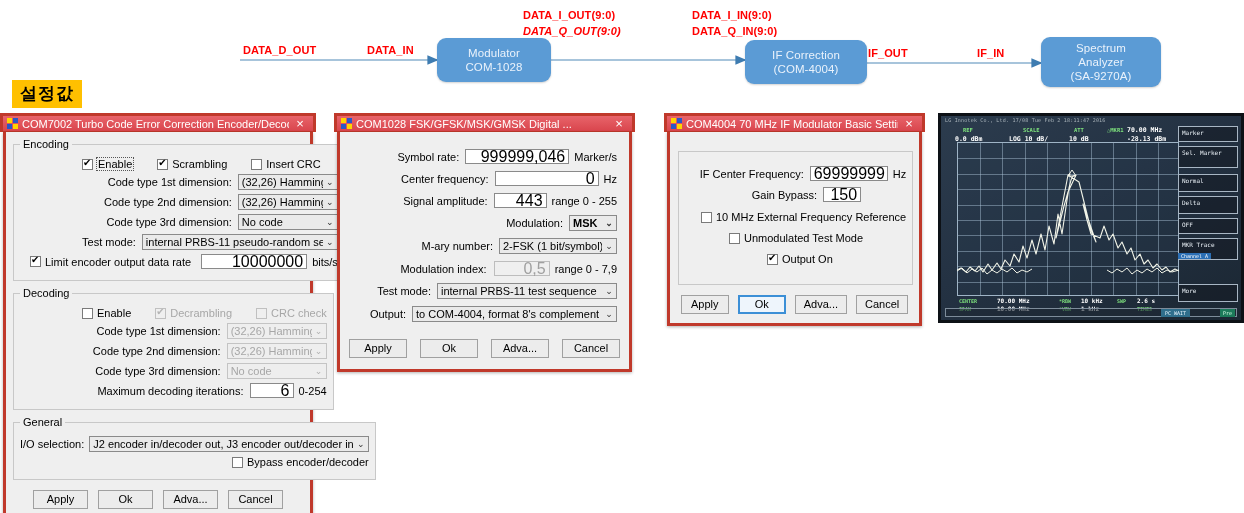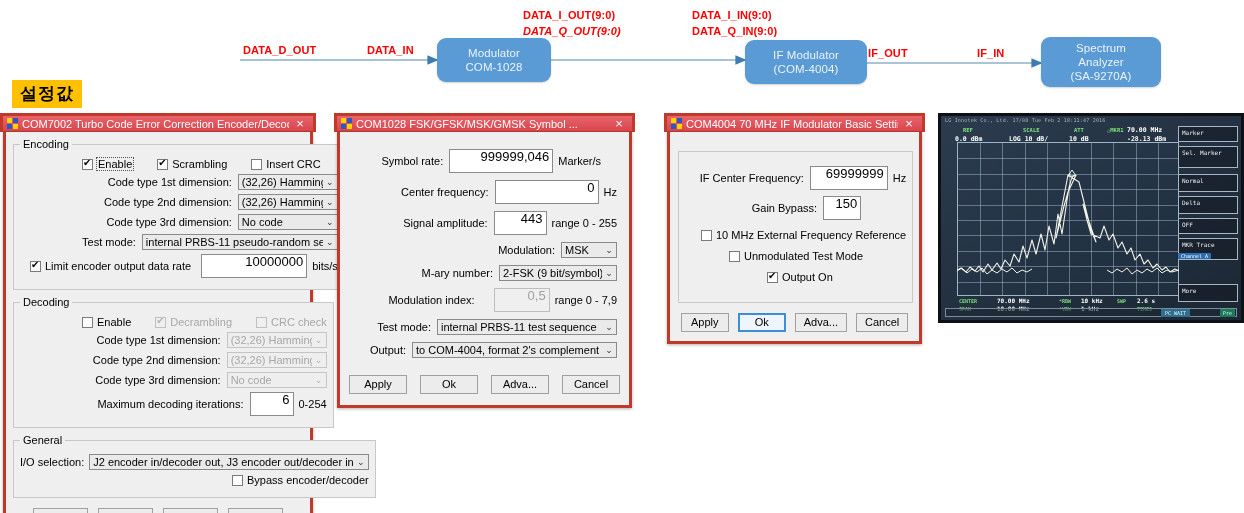--- a/index.html
+++ b/index.html
@@ -61,22 +61,22 @@
     border:1px solid #c8c8c8; margin:0 0 6px 0; padding:4px 6px 7px 6px;
     background:#efefef;
   }
   fieldset.grp > legend { font-size:11px; padding:0 3px; color:#000; }
 
   .row { display:flex; align-items:center; margin:4px 0; }
   .row.r { justify-content:flex-end; }
   .lbl { font-size:11px; white-space:nowrap; }
 
   .txtin {
-    background:#fff; border:1px solid #8a8a8a; height:24px; line-height:14px;
-    font-size:13px; text-align:right; padding:0 3px; color:#000;
+    background:#fff; border:1px solid #8a8a8a; height:15px; line-height:14px;
+    font-size:16px; text-align:right; padding:0 3px; color:#000;
     font-family:"Liberation Sans", sans-serif;
   }
   .txtin.dim { background:#efefef; color:#a0a0a0; border-color:#bdbdbd; }
 
   .combo {
     background:#eaeaea; border:1px solid #8a8a8a; height:16px;
     display:flex; align-items:center; font-size:11px; padding:0 0 0 3px;
     color:#000; white-space:nowrap; overflow:hidden;
   }
   .combo.dim { color:#a7a7a7; border-color:#c4c4c4; background:#eeeeee; }
@@ -165,21 +165,21 @@
     <line x1="867" y1="63" x2="1041" y2="63" stroke="#8ab0cf" stroke-width="1.6" marker-end="url(#ah)"></line>
   </svg>
 
 
   <div class="dgm-box" style="left:437px; top:38px; width:114px; height:44px;">
     <span>Modulator</span>
     <span>COM-1028</span>
   </div>
 
   <div class="dgm-box" style="left:745px; top:40px; width:122px; height:44px;">
-    <span>IF Modulator</span>
+    <span>IF Correction</span>
     <span>(COM-4004)</span>
   </div>
 
   <div class="dgm-box" style="left:1041px; top:37px; width:120px; height:50px;">
     <span>Spectrum</span>
     <span>Analyzer</span>
     <span>(SA-9270A)</span>
   </div>
 
   <div class="sig-lbl" style="left:243px; top:44px;">DATA_D_OUT</div>
@@ -349,78 +349,78 @@
 </div>
 
 <div class="dlg-wrap" style="left:337px; top:113px; width:295px;">
   <div class="dlg-tb">
     <span class="tb-ico">
         <i></i>
         <i></i>
         <i></i>
         <i></i>
       </span>
-    <span class="tb-title">COM1028 FSK/GFSK/MSK/GMSK Symbol ...</span>
+    <span class="tb-title">COM1028 FSK/GFSK/MSK/GMSK Digital ...</span>
     <span class="tb-close">×</span>
   </div>
   <div class="dlg" style="position:relative; width:295px; border-top:none;">
     <div class="dlg-body" style="padding:10px 12px 9px 12px;">
 
-      <div class="row r" style="margin:7px 16px;">
+      <div class="row r" style="margin:7px 0;">
         <span class="lbl">Symbol rate:</span>
         <span class="txtin" style="width:104px; margin-left:6px;">999999,046</span>
         <span class="lbl" style="margin-left:5px;">Marker/s</span>
       </div>
 
       <div class="row r" style="margin:7px 0;">
         <span class="lbl">Center frequency:</span>
         <span class="txtin" style="width:104px; margin-left:6px;">0</span>
         <span class="lbl" style="margin-left:5px;">Hz</span>
       </div>
 
       <div class="row r" style="margin:7px 0;">
         <span class="lbl">Signal amplitude:</span>
         <span class="txtin" style="width:53px; margin-left:6px;">443</span>
         <span class="lbl" style="margin-left:5px;">range 0 - 255</span>
       </div>
 
       <div class="row r" style="margin:7px 0;">
         <span class="lbl">Modulation:</span>
-        <span class="combo" style="width:56px; margin-left:6px;">
+        <span class="combo" style="width:48px; margin-left:6px;font-weight:bold;">
           <span class="cv">MSK</span>
           <span class="carr">⌄</span>
         </span>
       </div>
 
       <div class="row r" style="margin:7px 0;">
         <span class="lbl">M-ary number:</span>
         <span class="combo" style="width:118px; margin-left:6px;">
-          <span class="cv">2-FSK (9 bit/symbol)</span>
+          <span class="cv">2-FSK (1 bit/symbol)</span>
           <span class="carr">⌄</span>
         </span>
       </div>
 
       <div class="row r" style="margin:7px 0;">
         <span class="lbl">Modulation index:</span>
-        <span class="txtin dim" style="width:56px; margin-left:19px;">0,5</span>
+        <span class="txtin dim" style="width:56px; margin-left:7px;">0,5</span>
         <span class="lbl" style="margin-left:5px;">range 0 - 7,9</span>
       </div>
 
       <div class="row r" style="margin:7px 0;">
         <span class="lbl">Test mode:</span>
         <span class="combo" style="width:180px; margin-left:6px;">
           <span class="cv">internal PRBS-11 test sequence</span>
           <span class="carr">⌄</span>
         </span>
       </div>
 
       <div class="row r" style="margin:7px 0;">
         <span class="lbl">Output:</span>
         <span class="combo" style="width:205px; margin-left:6px;">
-          <span class="cv">to COM-4004, format 2's complement</span>
+          <span class="cv">to COM-4004, format 8's complement</span>
           <span class="carr">⌄</span>
         </span>
       </div>
 
       <div class="btnrow" style="gap:13px; padding-top:10px;">
         <span class="btn" style="min-width:58px;">Apply</span>
         <span class="btn" style="min-width:58px;">Ok</span>
         <span class="btn" style="min-width:58px;">Adva...</span>
         <span class="btn" style="min-width:58px;">Cancel</span>
       </div>

